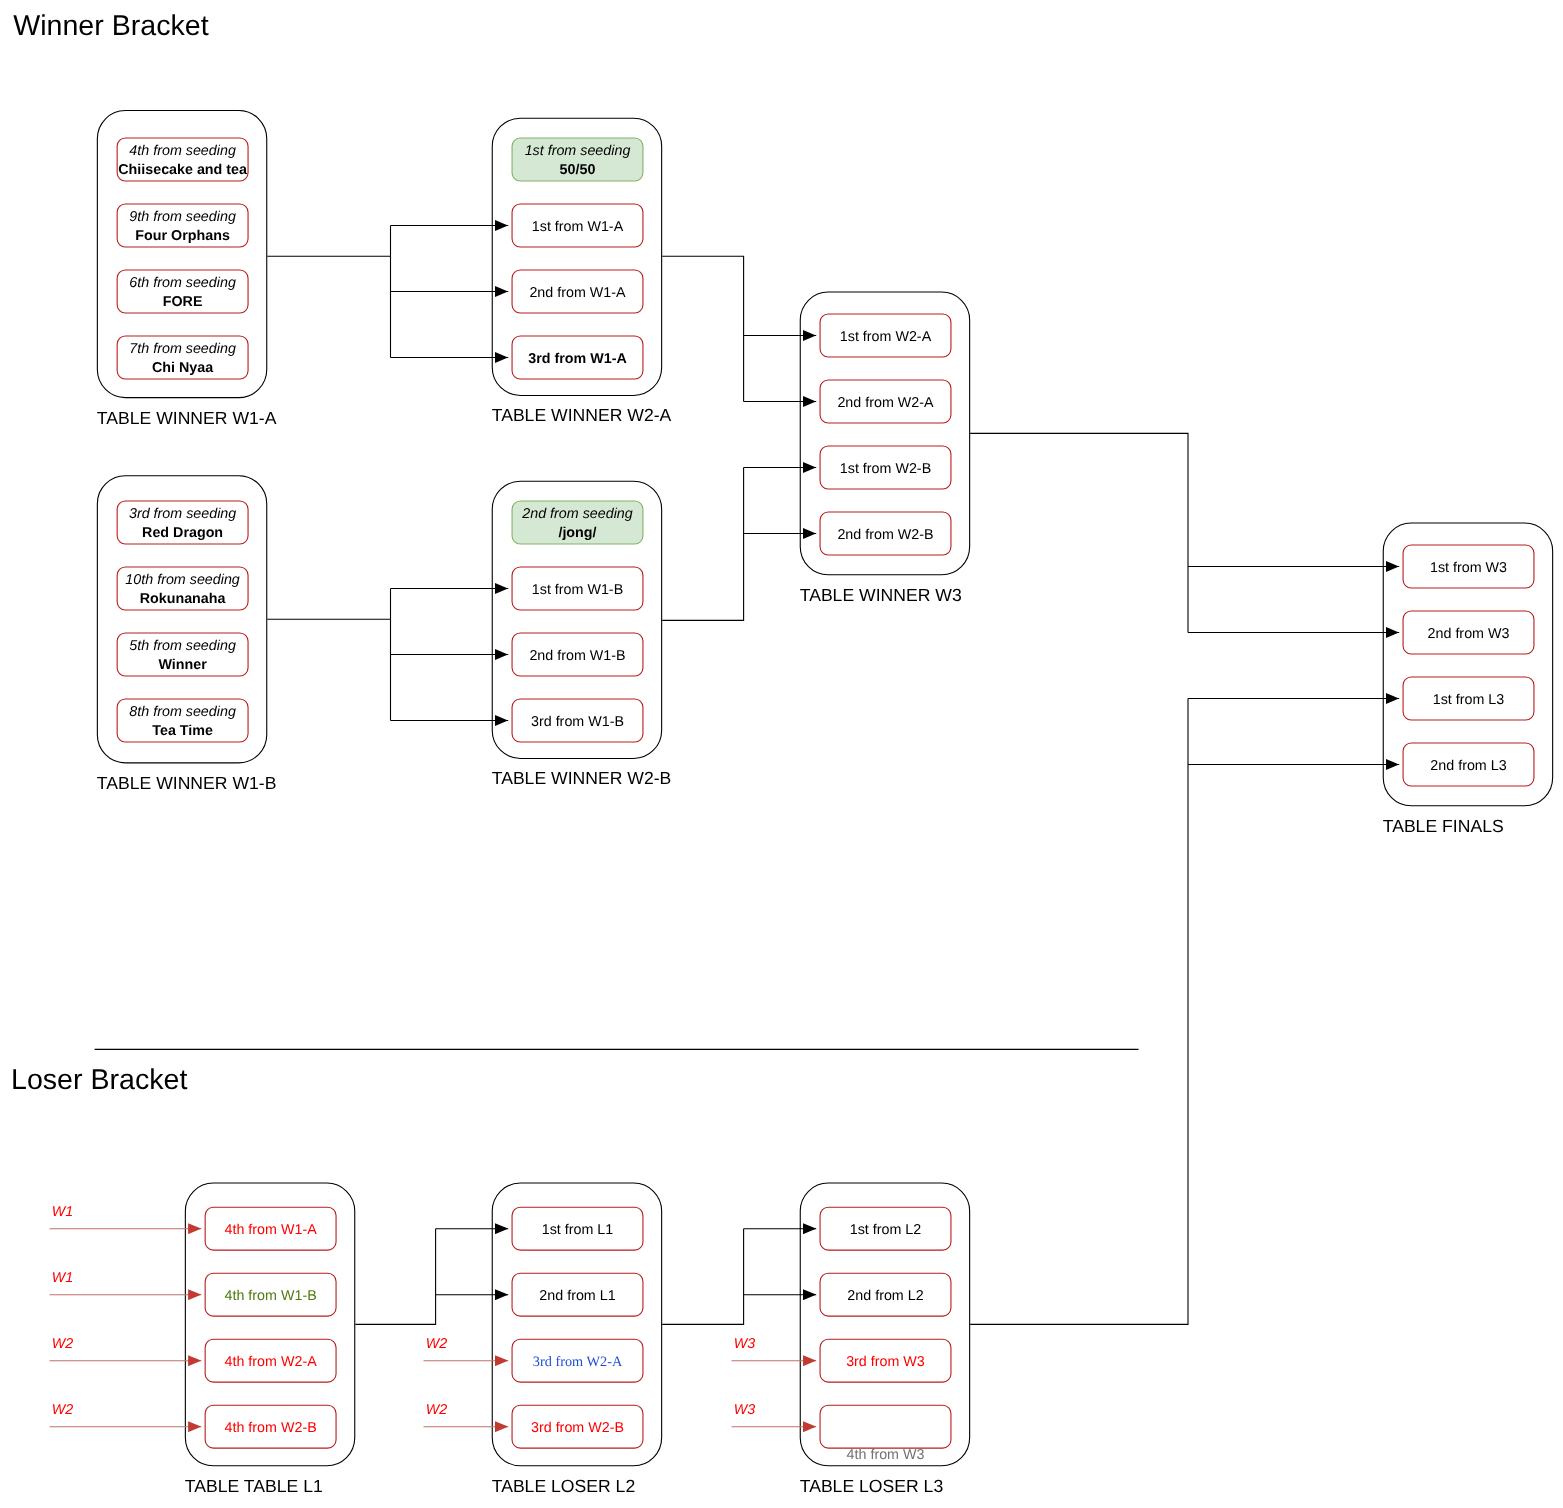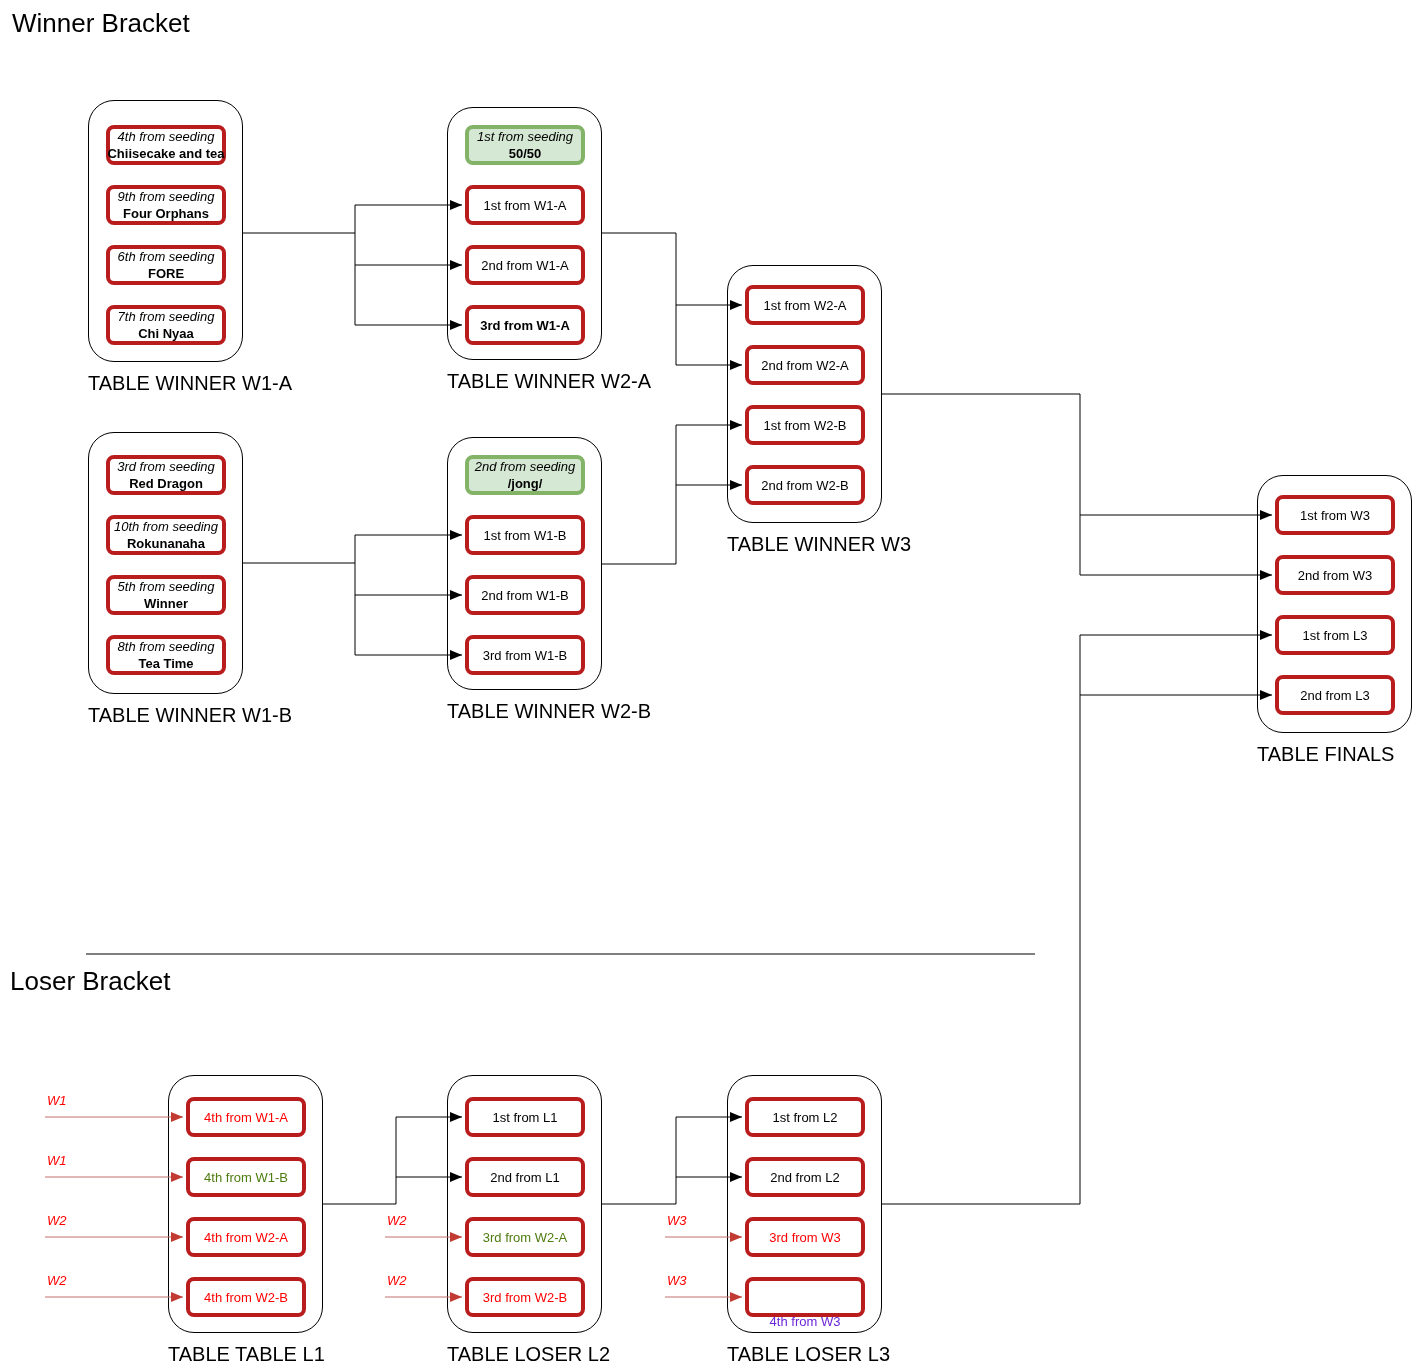--- a/index.html
+++ b/index.html
@@ -2,27 +2,27 @@
 <html><head>
 <meta charset="utf-8">
 <style>
   html,body{margin:0;padding:0;}
   body{width:1421px;height:1371px;background:#ffffff;position:relative;
        font-family:"Liberation Sans",sans-serif;color:#000;overflow:hidden;}
   #stage{position:absolute;left:0;top:0;width:1421px;height:1371px;}
   .title{position:absolute;font-size:26px;font-weight:400;margin:0;white-space:nowrap;}
   #tables{position:absolute;left:0;top:0;}
   .tbl{position:absolute;border:1px solid #000;border-radius:26px;background:#fff;box-sizing:border-box;}
-  .slot{position:absolute;width:120px;height:40px;border:4px solid #b91c1c;border-radius:8px;
+  .slot{position:absolute;width:120px;height:40px;border:1px solid #b91c1c;border-radius:8px;
         background:#fff;box-sizing:border-box;display:flex;flex-direction:column;
         align-items:center;justify-content:center;text-align:center;}
   .slot-top{font-style:italic;font-size:13px;line-height:17px;white-space:nowrap;}
   .slot-name{font-weight:bold;font-size:13px;line-height:17px;white-space:nowrap;}
   .slot-text{font-size:13px;line-height:15px;white-space:nowrap;}
-  .tbl-label{position:absolute;font-size:20px;white-space:nowrap;}
+  .tbl-label{position:absolute;font-size:16px;white-space:nowrap;}
   #edges{position:absolute;left:0;top:0;width:1421px;height:1371px;pointer-events:none;}
   .black-line{fill:none;stroke:#000;stroke-width:1;}
   .red-line{fill:none;stroke-width:1;}
   .edge-label{position:absolute;font-size:13px;font-style:italic;white-space:nowrap;}
 </style>
 </head>
 <body>
 
 <div id="stage">
   <h1 class="title" style="left:12px;top:8px;">Winner Bracket</h1>
@@ -145,39 +145,39 @@
       </div>
       <div class="tbl-label" style="left: 168px; top: 1343px;">TABLE TABLE L1</div>
       <div class="tbl" style="left: 447px; top: 1075px; width: 155px; height: 258px;">
         <div class="slot" style="left: 17px; top: 21px;">
           <div class="slot-text">1st from L1</div>
         </div>
         <div class="slot" style="left: 17px; top: 81px;">
           <div class="slot-text">2nd from L1</div>
         </div>
         <div class="slot" style="left: 17px; top: 141px;">
-          <div class="slot-text" style="color: #4d7c0f;">3rd from W2-A</div>
+          <div class="slot-text" style="color: #1d4ed8; font-family: Liberation Serif, serif;">3rd from W2-A</div>
         </div>
         <div class="slot" style="left: 17px; top: 201px;">
           <div class="slot-text" style="color: rgb(255, 0, 0);">3rd from W2-B</div>
         </div>
       </div>
       <div class="tbl-label" style="left: 447px; top: 1343px;">TABLE LOSER L2</div>
       <div class="tbl" style="left: 727px; top: 1075px; width: 155px; height: 258px;">
         <div class="slot" style="left: 17px; top: 21px;">
           <div class="slot-text">1st from L2</div>
         </div>
         <div class="slot" style="left: 17px; top: 81px;">
           <div class="slot-text">2nd from L2</div>
         </div>
         <div class="slot" style="left: 17px; top: 141px;">
           <div class="slot-text" style="color: rgb(255, 0, 0);">3rd from W3</div>
         </div>
         <div class="slot" style="left: 17px; top: 201px;">
-          <div class="slot-text" style="color: #6d28d9; margin-top: 48px;">4th from W3</div>
+          <div class="slot-text" style="color: #737373; margin-top: 48px;">4th from W3</div>
         </div>
       </div>
       <div class="tbl-label" style="left: 727px; top: 1343px;">TABLE LOSER L3</div>
     </div>
 
   <svg id="edges">
     <defs>
       <marker id="ah-black" viewBox="0 0 12 10" refX="12" refY="5" markerWidth="12" markerHeight="10" markerUnits="userSpaceOnUse" orient="auto">
         <path d="M0,0 L12,5 L0,10 Z" fill="#000"></path>
       </marker>

